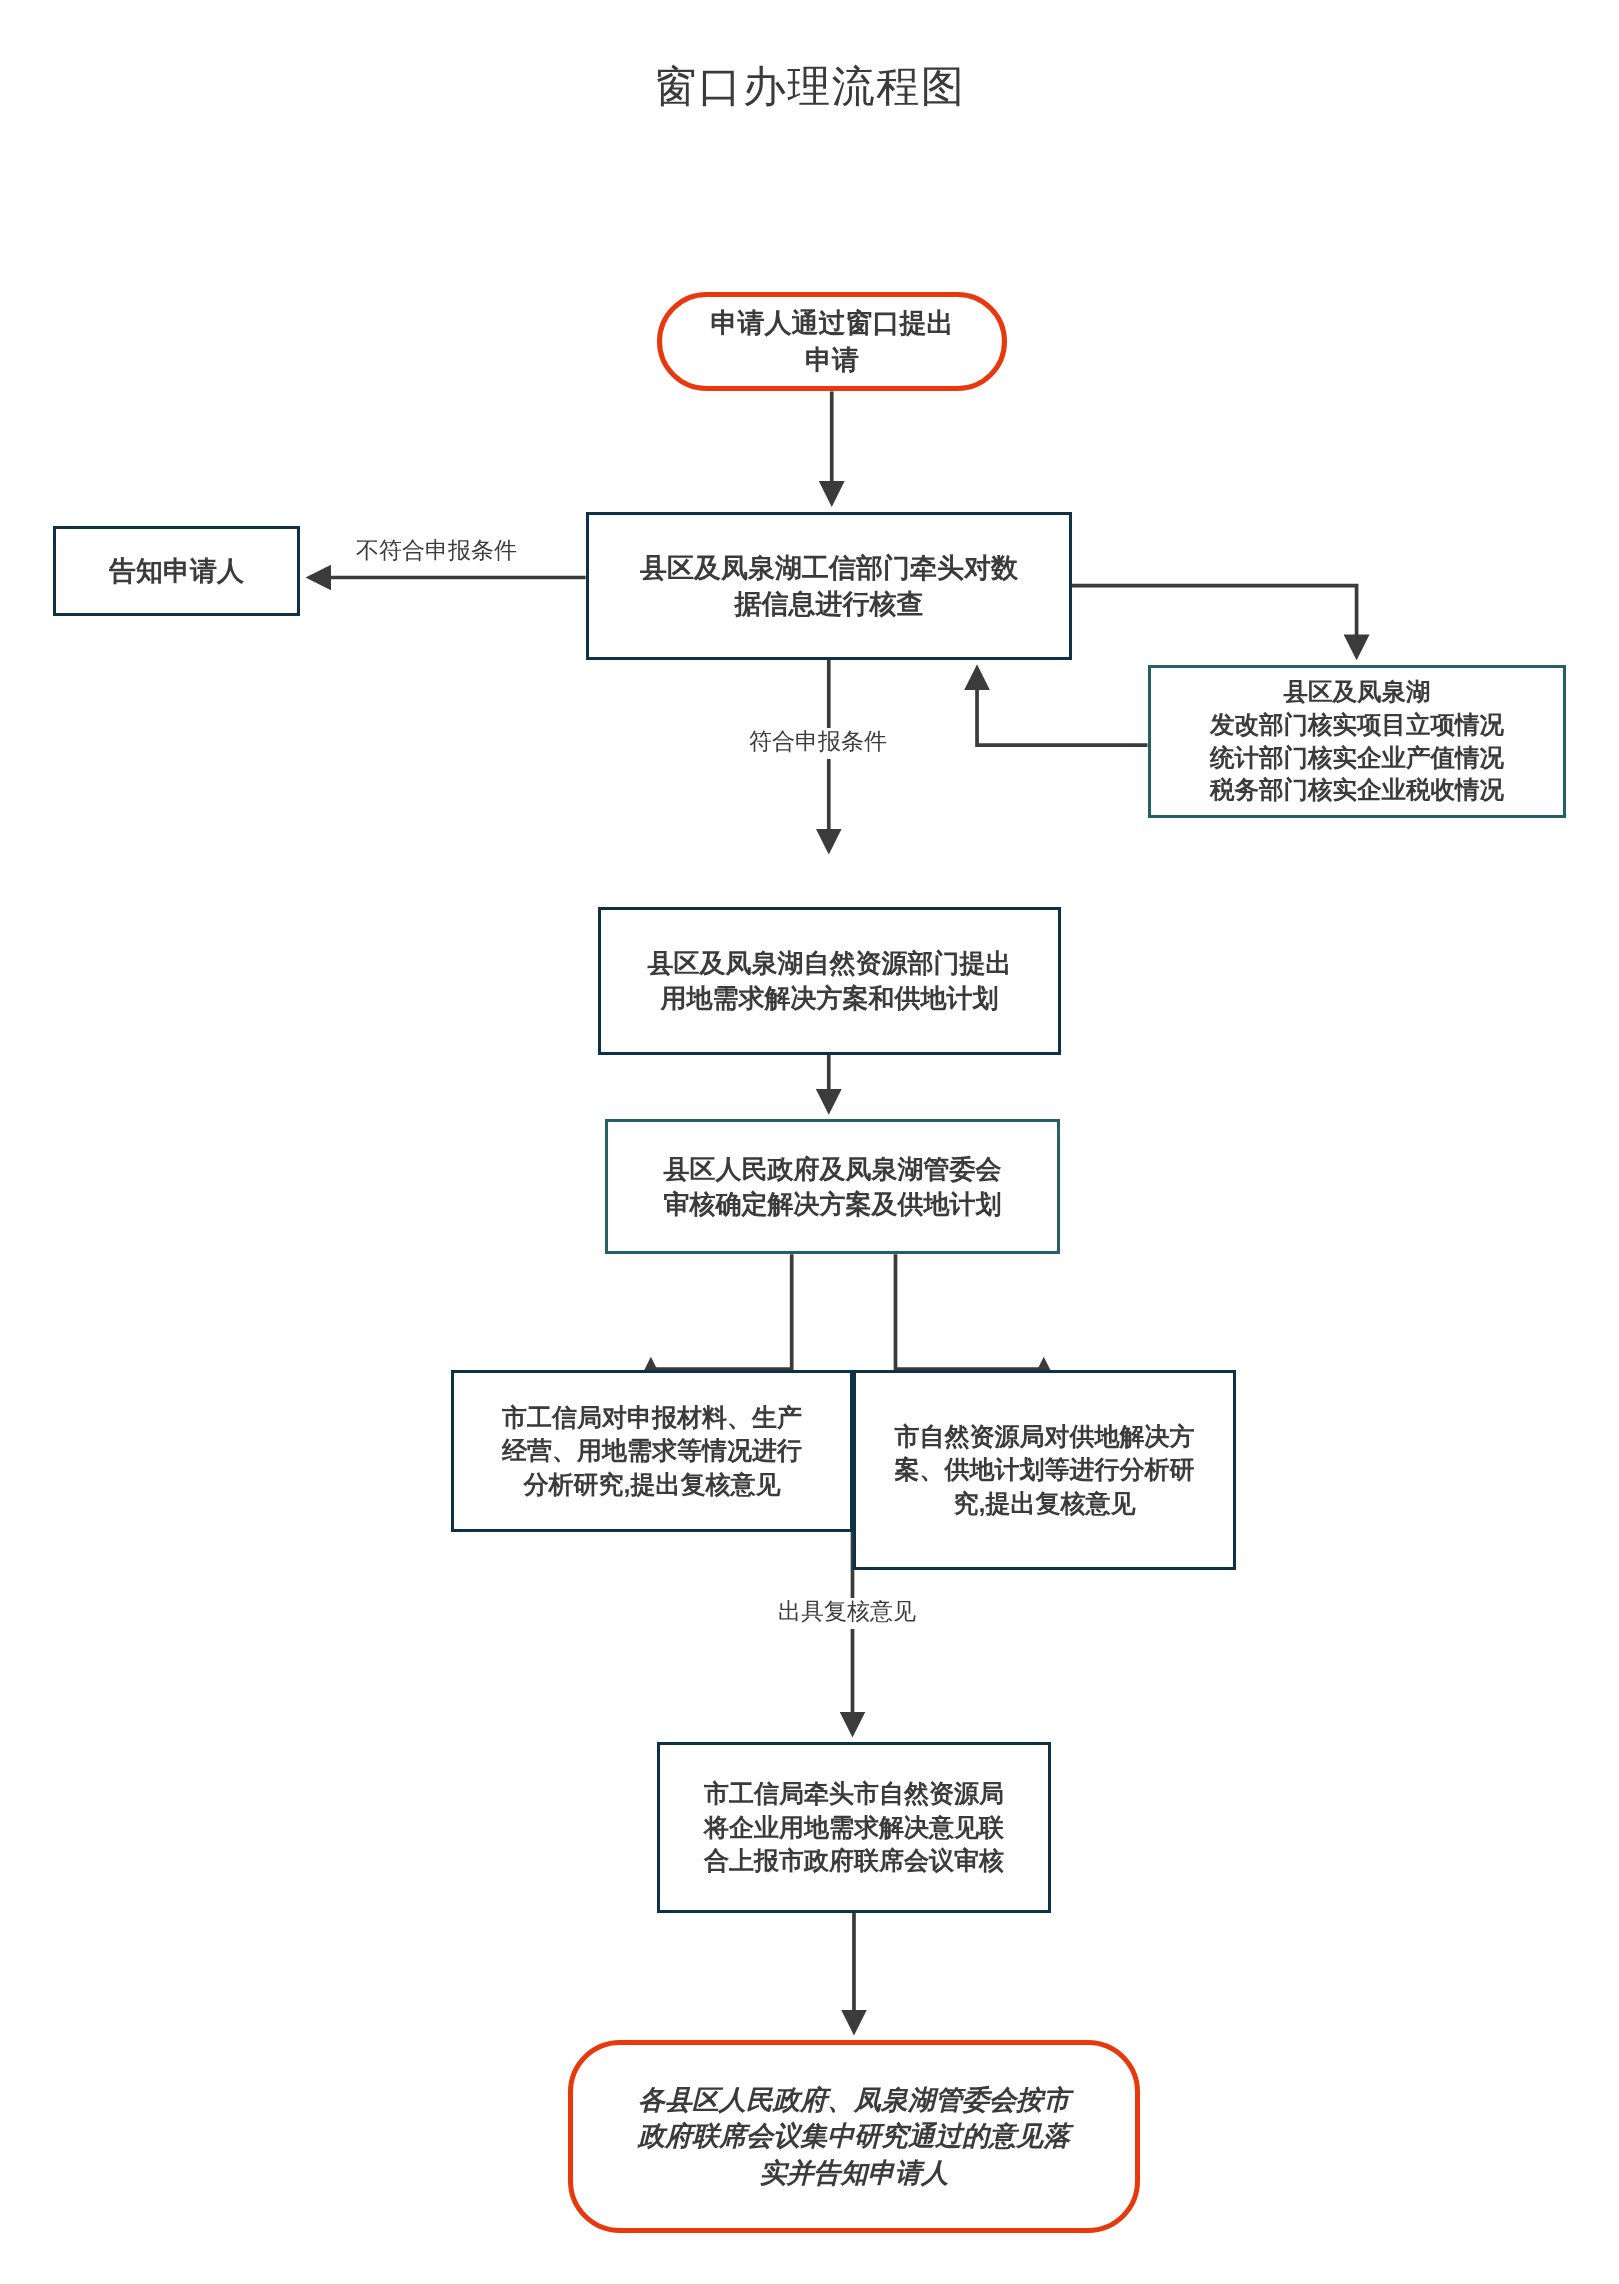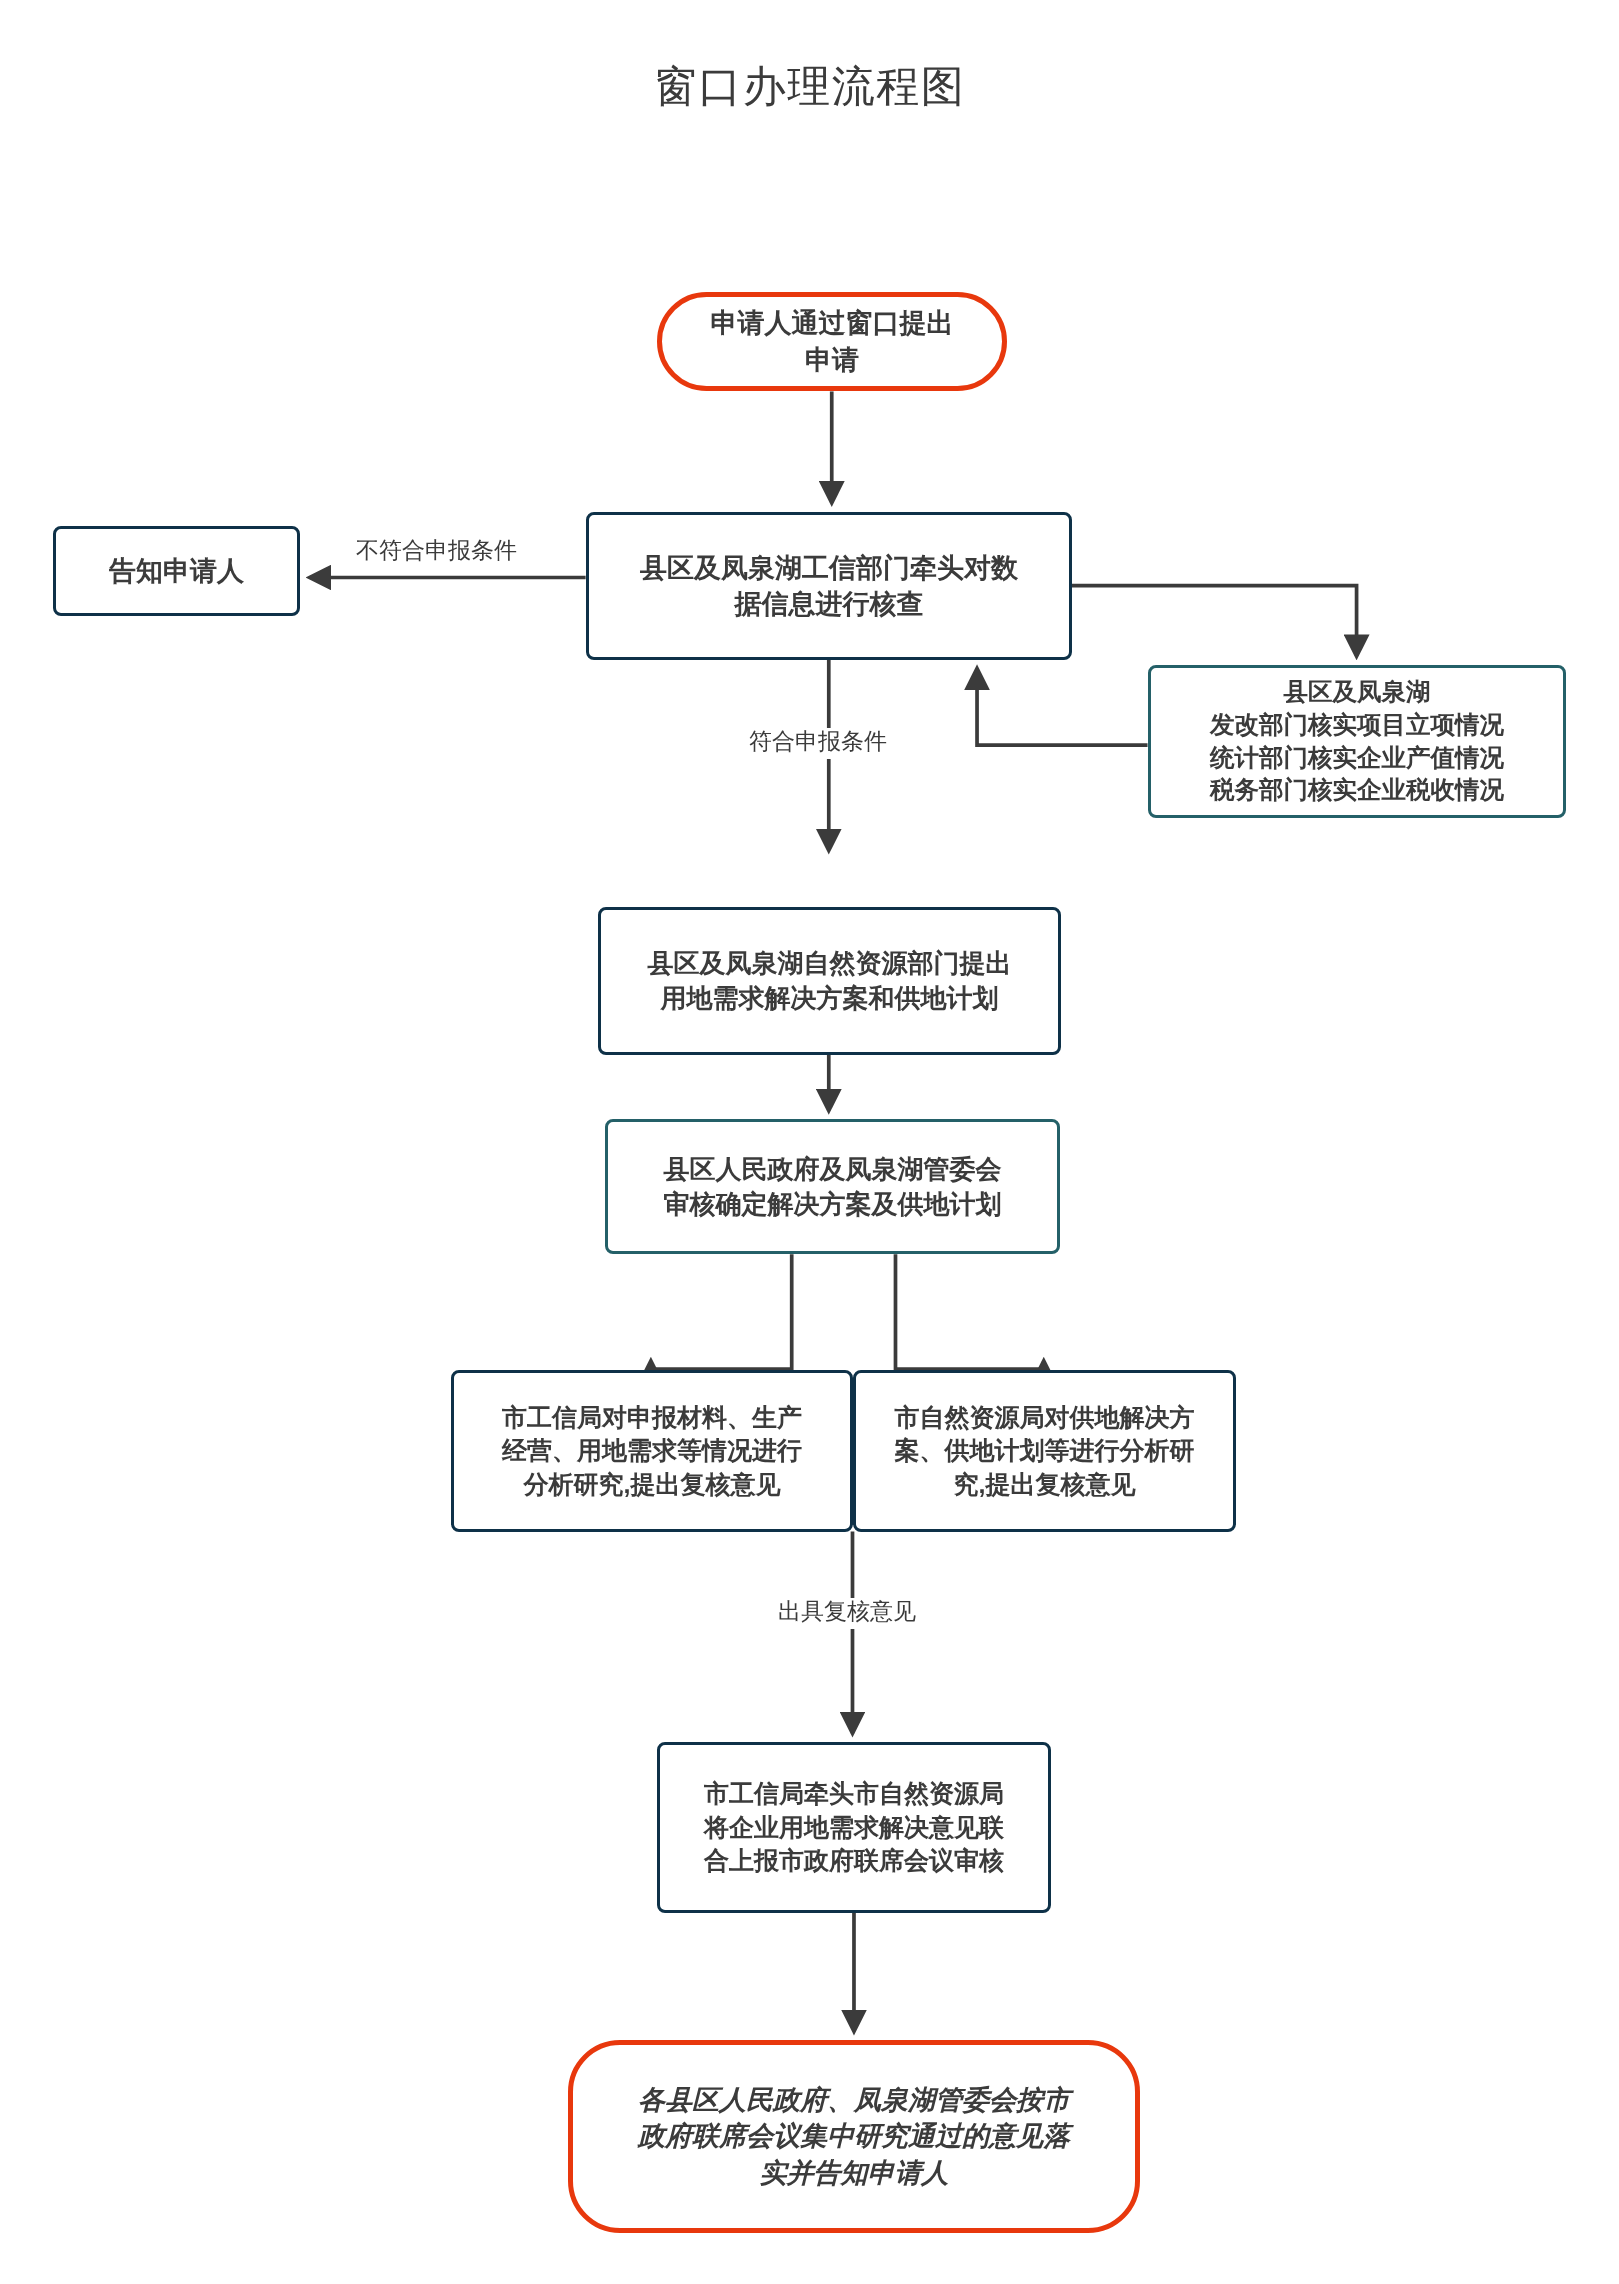--- a/index.html
+++ b/index.html
@@ -42,21 +42,20 @@
     box-sizing: border-box;
     background: #ffffff;
     display: flex;
     align-items: center;
     justify-content: center;
     text-align: center;
     color: #3b3b3b;
     font-weight: bold;
     line-height: 1.34;
     white-space: pre-line;
-    border-radius: 8px;
   }
   .node-navy { border: 3.7px solid #0e3148; }
   .node-teal { border: 3.7px solid #246068; }
   .node-red  { border: 5.2px solid #e8380d; border-radius: 52px; }
   .edge-label {
     position: absolute;
     color: #3b3b3b;
     font-size: 23px;
     font-weight: normal;
     white-space: nowrap;
@@ -137,21 +136,21 @@
   <div class="node-box node-navy" style="left:598px; top:859px; width:463px; height:148px; font-size:26px;margin-top:48px;">县区及凤泉湖自然资源部门提出
 用地需求解决方案和供地计划</div>
 
   <div class="node-box node-teal" style="left:605px; top:1119px; width:455px; height:135px; font-size:26px;">县区人民政府及凤泉湖管委会
 审核确定解决方案及供地计划</div>
 
   <div class="node-box node-navy" style="left:451px; top:1370px; width:402px; height:162px; font-size:25px;">市工信局对申报材料、生产
 经营、用地需求等情况进行
 分析研究,提出复核意见</div>
 
-  <div class="node-box node-navy" style="left:853px; top:1370px; width:383px; height:162px; font-size:25px;">市自然资源局对供地解决方
+  <div class="node-box node-navy" style="left:853px; top:1370px; width:383px; height:200px; font-size:25px;">市自然资源局对供地解决方
 案、供地计划等进行分析研
 究,提出复核意见</div>
 
   <div class="node-box node-navy" style="left:657px; top:1742px; width:394px; height:171px; font-size:25px;">市工信局牵头市自然资源局
 将企业用地需求解决意见联
 合上报市政府联席会议审核</div>
 
   <div class="node-box node-red" style="left:568px; top:2040px; width:572px; height:193px; font-size:27px;font-style:italic;">各县区人民政府、凤泉湖管委会按市
 政府联席会议集中研究通过的意见落
 实并告知申请人</div>

